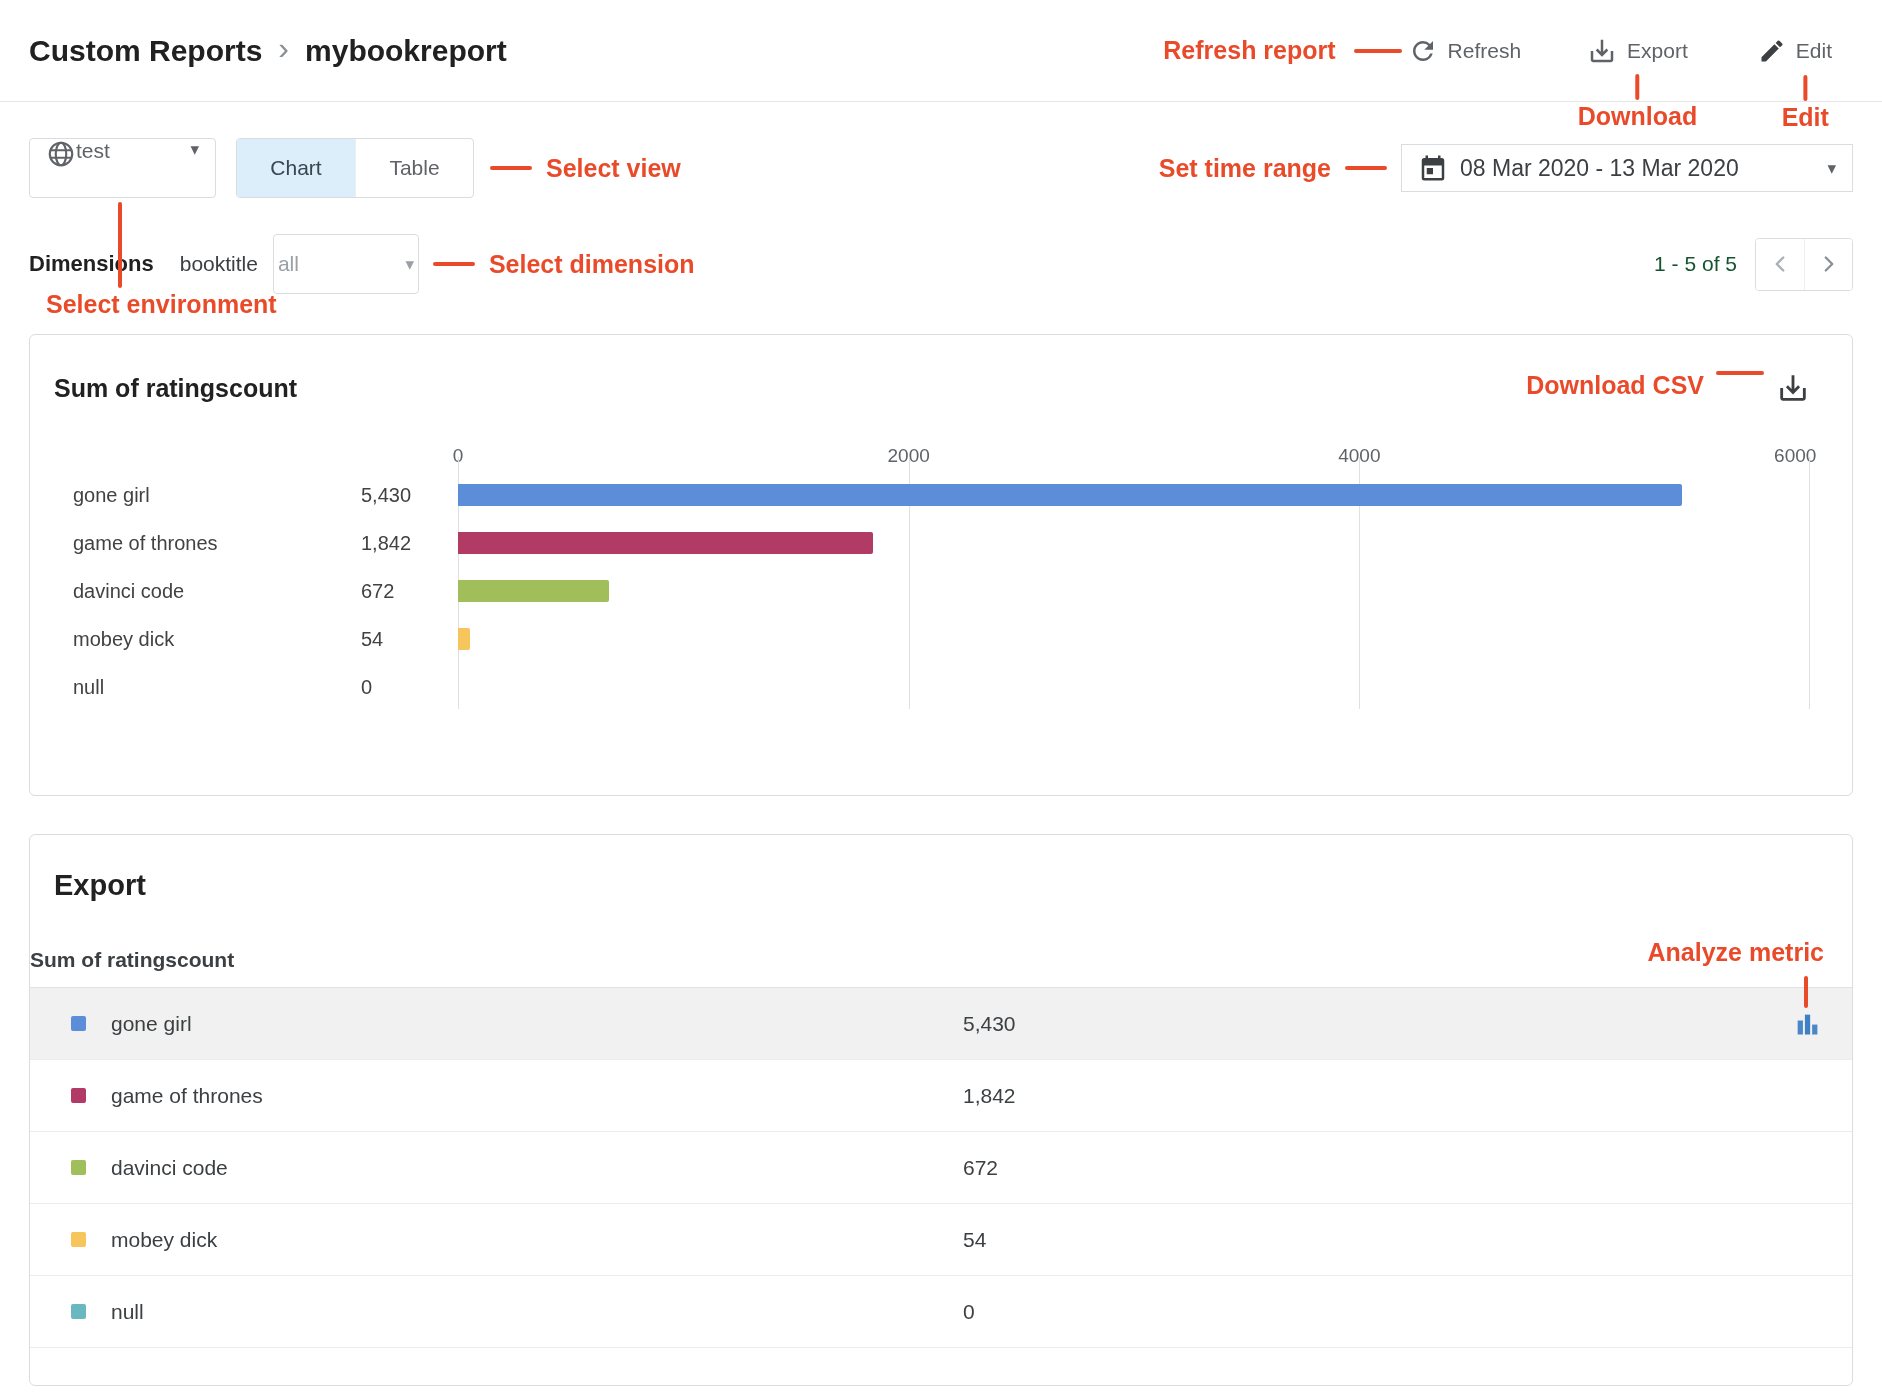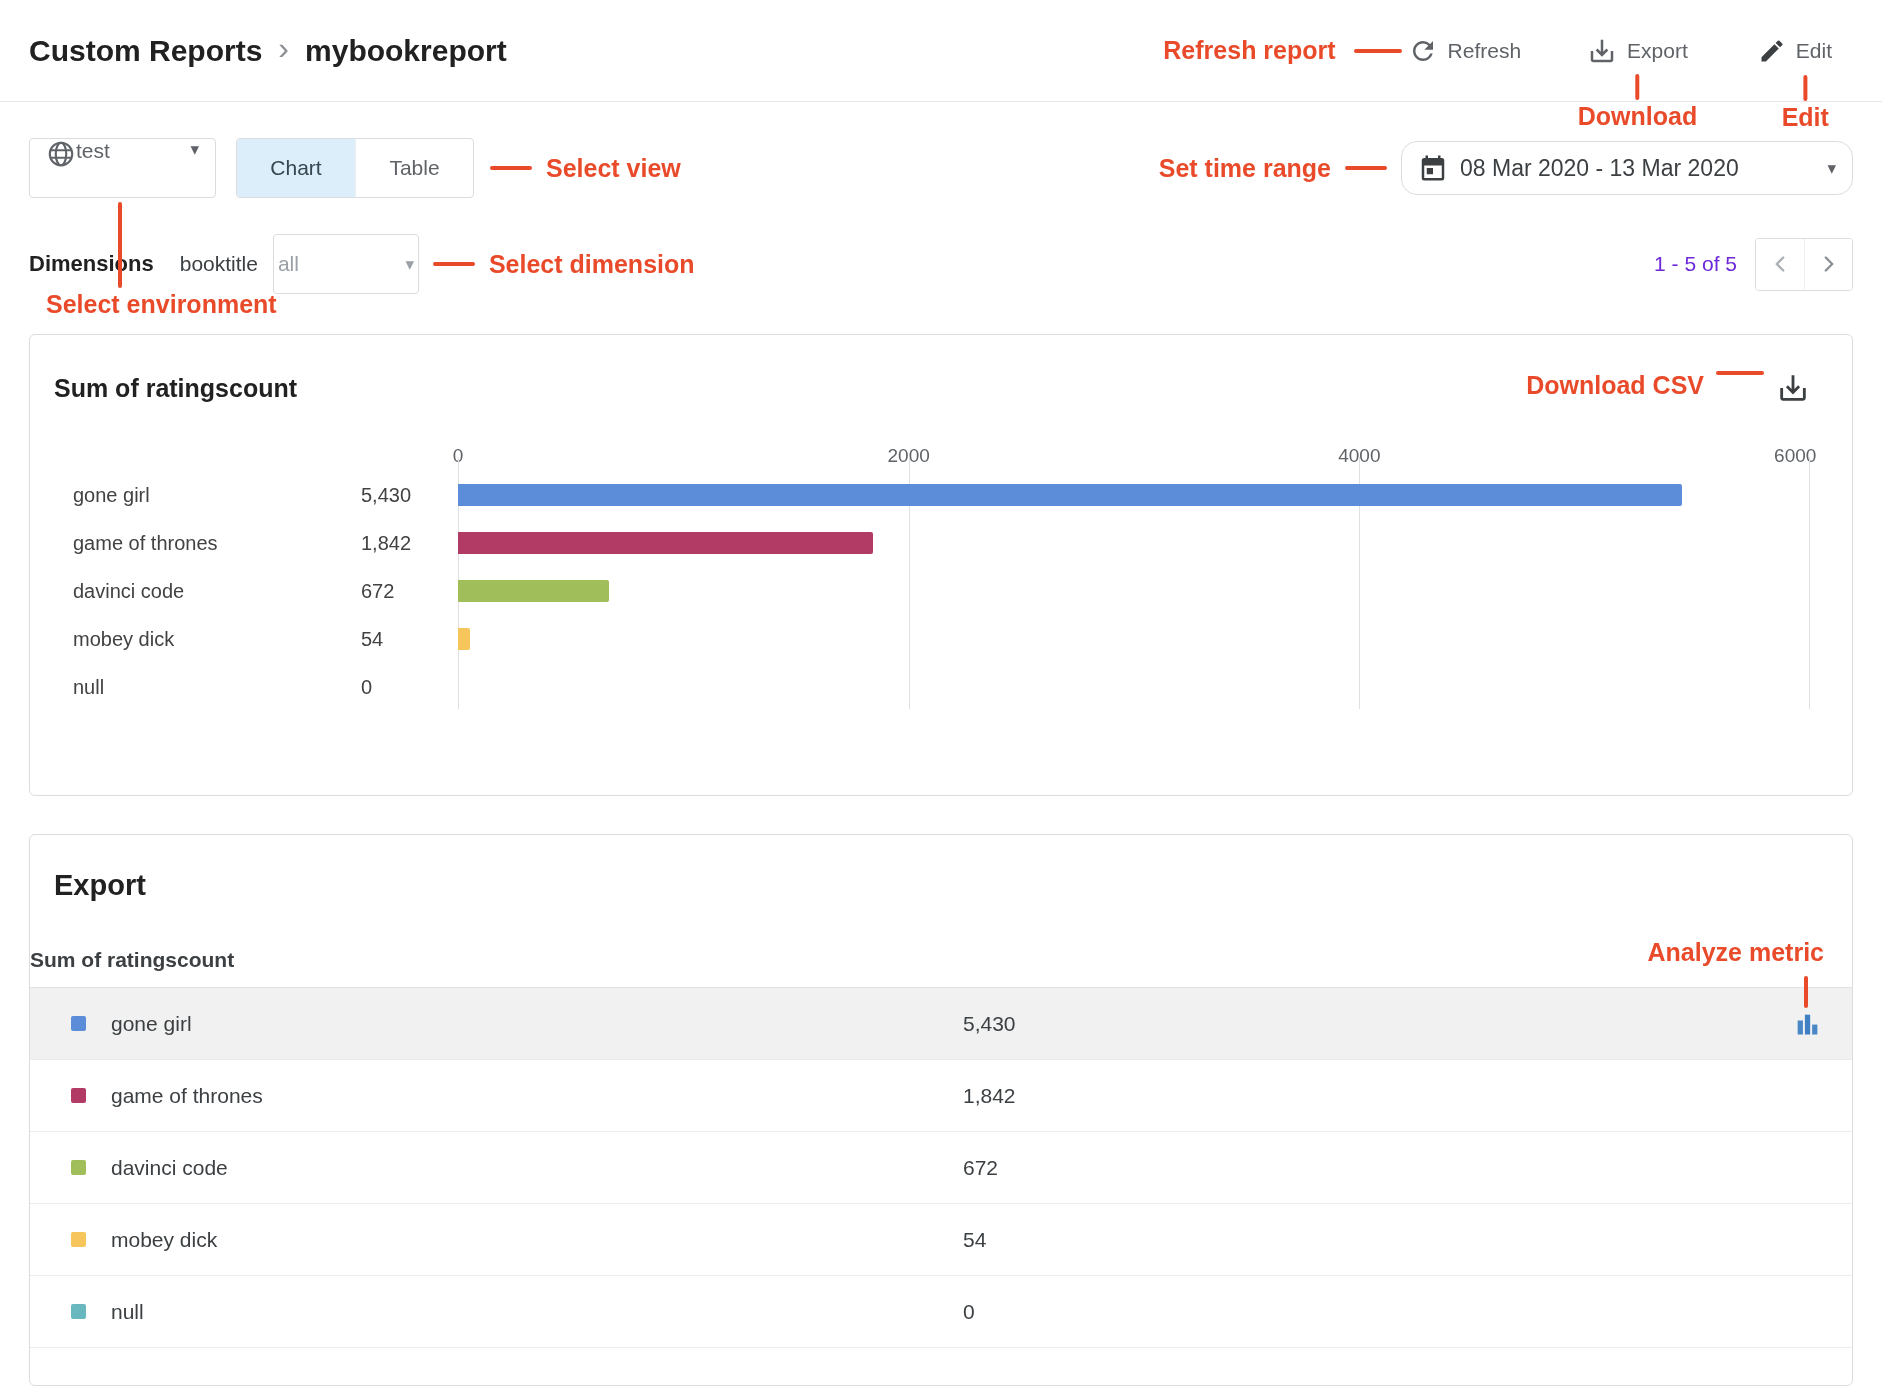--- a/index.html
+++ b/index.html
@@ -44,38 +44,38 @@
   .caret { font-size:17px; color:#5f6368; }
   .segmented { display:flex; margin-left:20px; border:1px solid #dadce0; border-radius:4px; overflow:hidden; height:60px; background:#fff; }
   .seg { width:118px; display:flex; align-items:center; justify-content:center; font-size:21px; color:#5f6368; cursor:pointer; }
   .seg.active { background:#ddeefb; color:#37474f; }
   .seg + .seg { border-left:1px solid #eceff1; }
   .sv-line { width:42px; margin-left:16px; }
   .sv-text { margin-left:14px; }
   .tb-spacer { flex:1; }
   .str-line { width:42px; margin:0 14px; }
   .date-box {
-    width:452px; height:54px; border:1px solid #dadce0; border-radius:16px; background:#fff;
+    width:452px; height:48px; border:1px solid #dadce0; border-radius:0; background:#fff;
     display:flex; align-items:center; padding:0 16px; gap:12px; cursor:pointer;
   }
   .date-text { font-size:23px; color:#3c4043; flex:1; }
 
   
   .dims { margin:36px 29px 0; display:flex; align-items:center; height:60px; }
   .dims-label { font-size:22px; font-weight:bold; color:#212121; }
   .dims-name { font-size:21px; color:#3c4043; margin-left:26px; }
   .all-box {
     margin-left:15px; width:146px; height:60px; border:1px solid #dadce0; border-radius:4px; background:#fff;
     display:flex; align-items:center; justify-content:space-between; padding:0 4px; cursor:pointer;
   }
   .all-label { font-size:21px; color:#9aa0a6; }
   .sd-line { width:42px; margin-left:14px; }
   .sd-text { margin-left:14px; }
   .pager { margin-left:auto; display:flex; align-items:center; }
-  .pager-text { font-size:21px; color:#6d28d9; }
+  .pager-text { font-size:21px; color:#14532d; }
   .pager-group { margin-left:18px; display:flex; border:1px solid #dadce0; border-radius:4px; overflow:hidden; height:53px; }
   .pager-btn { width:48px; display:flex; align-items:center; justify-content:center; background:#fff; cursor:pointer; }
   .pager-btn + .pager-btn { border-left:1px solid #eceff1; }
 
   
   .card { border:1px solid #dadce0; border-radius:6px; background:#fff; margin:0 29px; position:relative; }
   .chart-card { margin-top:40px; height:462px; padding:36px 42px 0 24px; }
   .chart-head { display:flex; align-items:center; justify-content:space-between; }
   .chart-title { font-size:25px; font-weight:bold; color:#212121; }
   .csv-group { display:flex; align-items:flex-start; }

